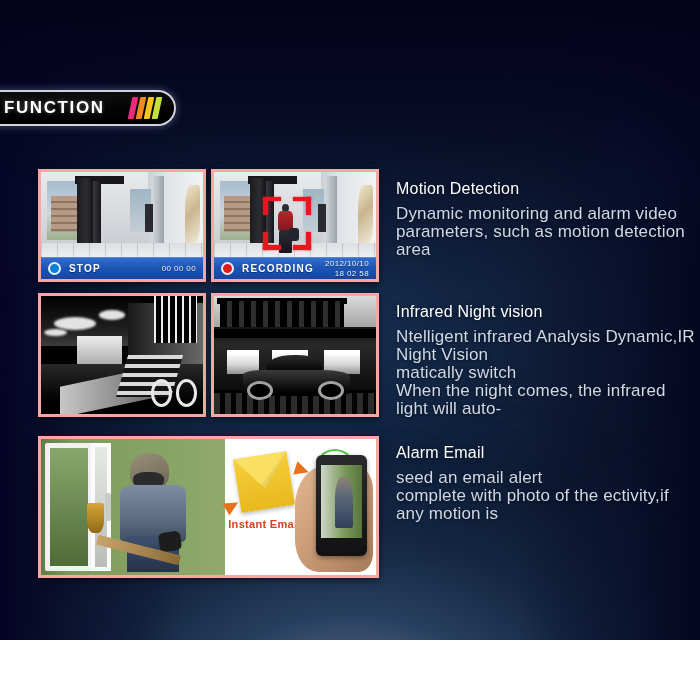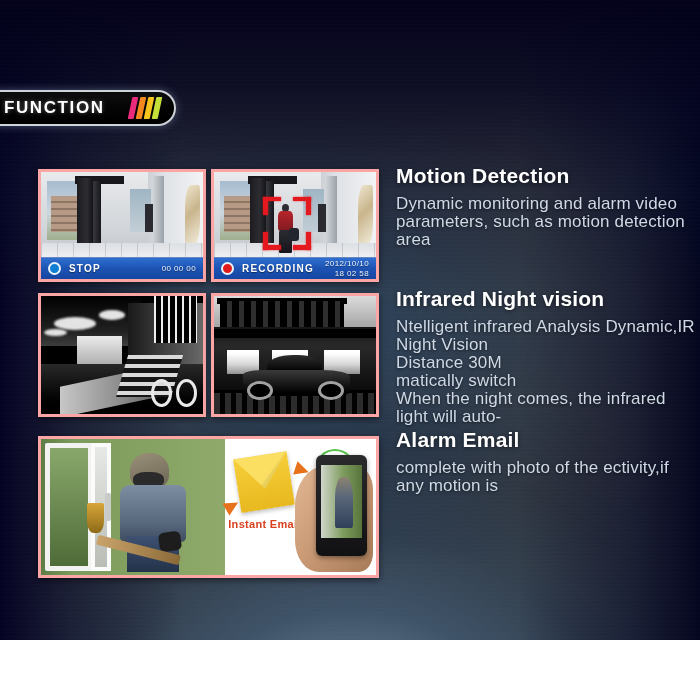--- a/index.html
+++ b/index.html
@@ -7,21 +7,21 @@
   html, body {
     width: 700px; height: 700px;
     overflow: hidden;
     font-family: "Liberation Sans", sans-serif;
   }
 
   
   #page {
     position: relative;
     width: 700px; height: 640px;
-    background: #404040;
+    background: #0f172a;
     overflow: hidden;
     padding-left: 47px;
   }
   
   .bg-glow-bottom {
     position: absolute;
     left: 50%; top: 64%;
     width: 820px; height: 560px;
     transform: translateX(-50%);
     background: radial-gradient(ellipse at 50% 62%,
@@ -457,25 +457,26 @@
     border-radius: 50% 50% 0 0 / 100% 100% 0 0;
   }
   .wifi .a1 { width: 16px; height: 8px; }
   .wifi .a2 { width: 28px; height: 14px; }
   .wifi .a3 { width: 40px; height: 20px; }
 
   
   .feature { position: absolute; left: 396px; width: 300px; }
   .feature h2 {
     color: #ffffff;
-    font-size: 21px;
-    font-weight: bold;
+    font-size: 16px;
+    font-weight: normal;
     letter-spacing: .2px;
     margin-bottom: 7px;
     text-shadow: 0 1px 4px rgba(0,0,0,0.55);
+    margin-top: 16px;
   }
   .feature p {
     color: #cfd9e6;
     font-size: 17px;
     line-height: 18px;
     letter-spacing: .15px;
     text-shadow: 0 1px 3px rgba(0,0,0,0.55);
   }
 </style>
 </head>
@@ -646,23 +647,23 @@
 
   <div class="feature" style="top:164px;">
     <h2>Motion Detection</h2>
     <p>Dynamic monitoring and alarm video</p>
     <p>parameters, such as motion detection area</p>
   </div>
 
   <div class="feature" style="top:287px;">
     <h2>Infrared Night vision</h2>
     <p>Ntelligent infrared Analysis Dynamic,IR Night Vision</p>
-    <p>Distance 30M</p>
     <p>matically switch</p>
     <p>When the night comes, the infrared light will auto-</p>
   </div>
 
   <div class="feature" style="top:428px;">
     <h2>Alarm Email</h2>
+    <p>seed an email alert</p>
     <p>complete with photo of the ectivity,if any motion is</p>
   </div>
 
 </div>
 
 </body></html>

